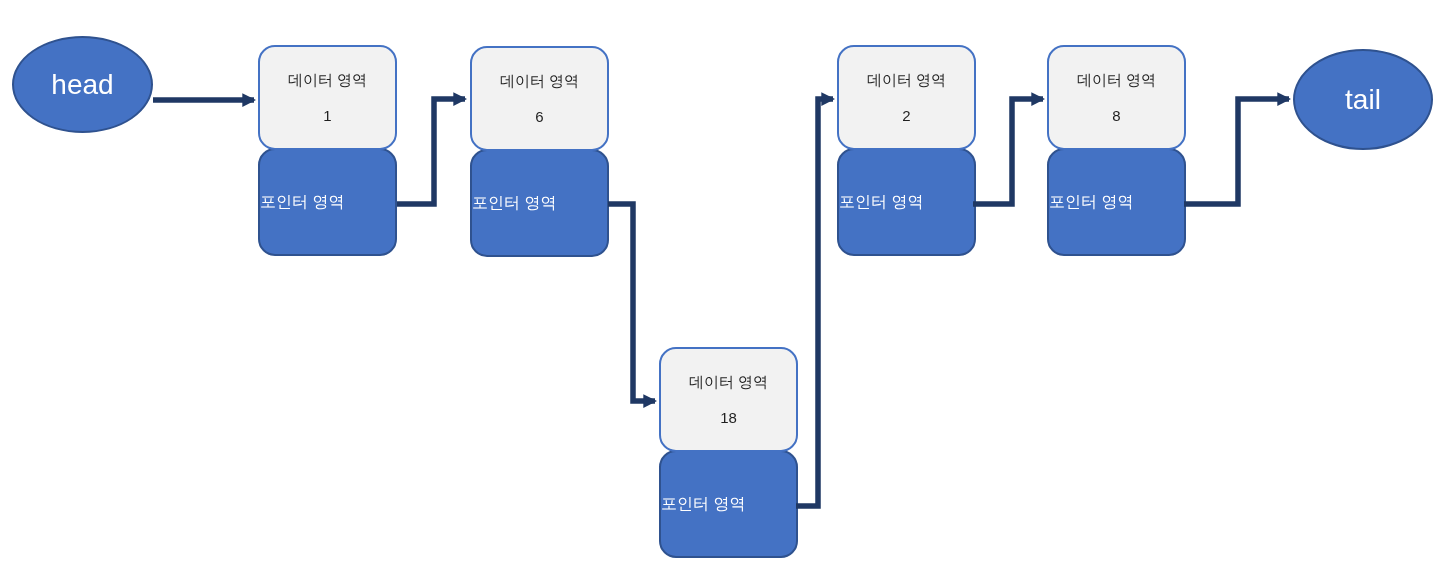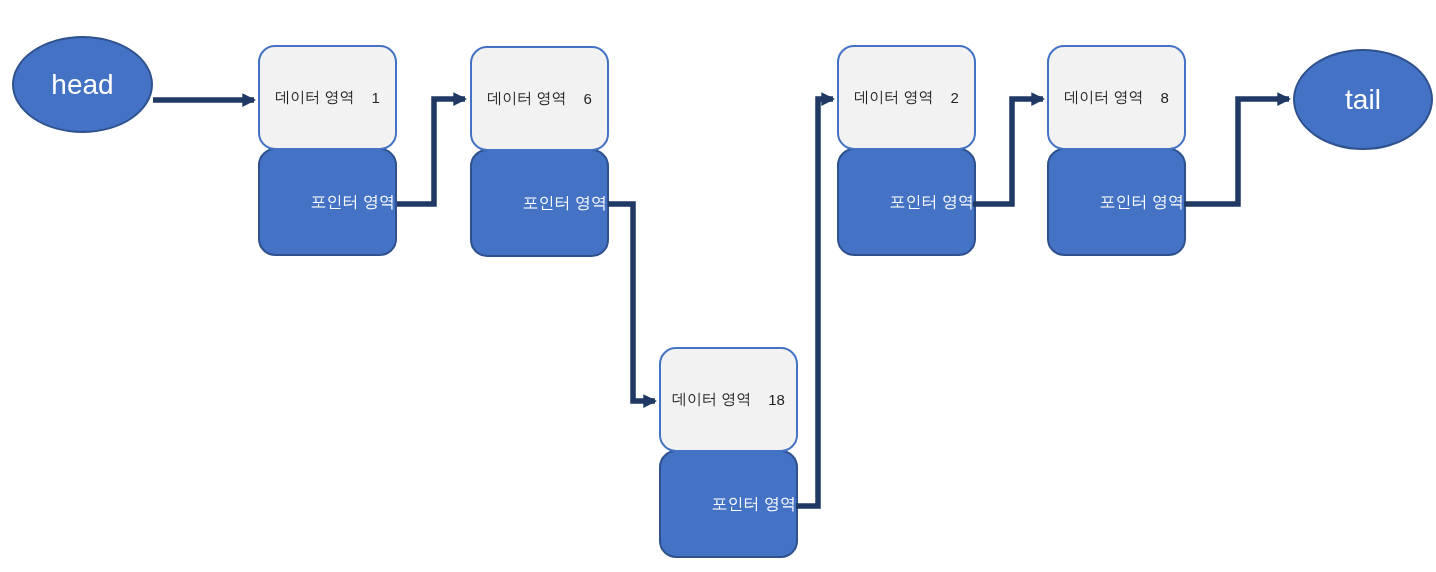--- a/index.html
+++ b/index.html
@@ -44,37 +44,38 @@
   #node-3 { left: 837px;  top: 45px; }
   #node-4 { left: 1047px; top: 45px; }
   .data-area {
     position: relative;
     z-index: 2;
     height: 105px;
     background: var(--data-fill);
     border: 2px solid var(--data-border);
     border-radius: 17px;
     display: flex;
+    flex-direction: column;
     align-items: center;
     justify-content: center;
     gap: 17px;
     color: var(--data-text);
     font-size: 15px;
   }
   .pointer-area {
     position: relative;
     z-index: 1;
     height: 108px;
     margin-top: -2px;
     background: var(--node-fill);
     border: 2px solid var(--node-border);
     border-radius: 17px;
     display: flex;
     align-items: center;
-    justify-content: flex-end;
+    justify-content: flex-start;
     color: var(--pointer-text);
     font-size: 16px;
   }
   .connector-layer {
     position: absolute;
     left: 0; top: 0;
     width: 1436px;
     height: 572px;
     z-index: 3;
     pointer-events: none;

